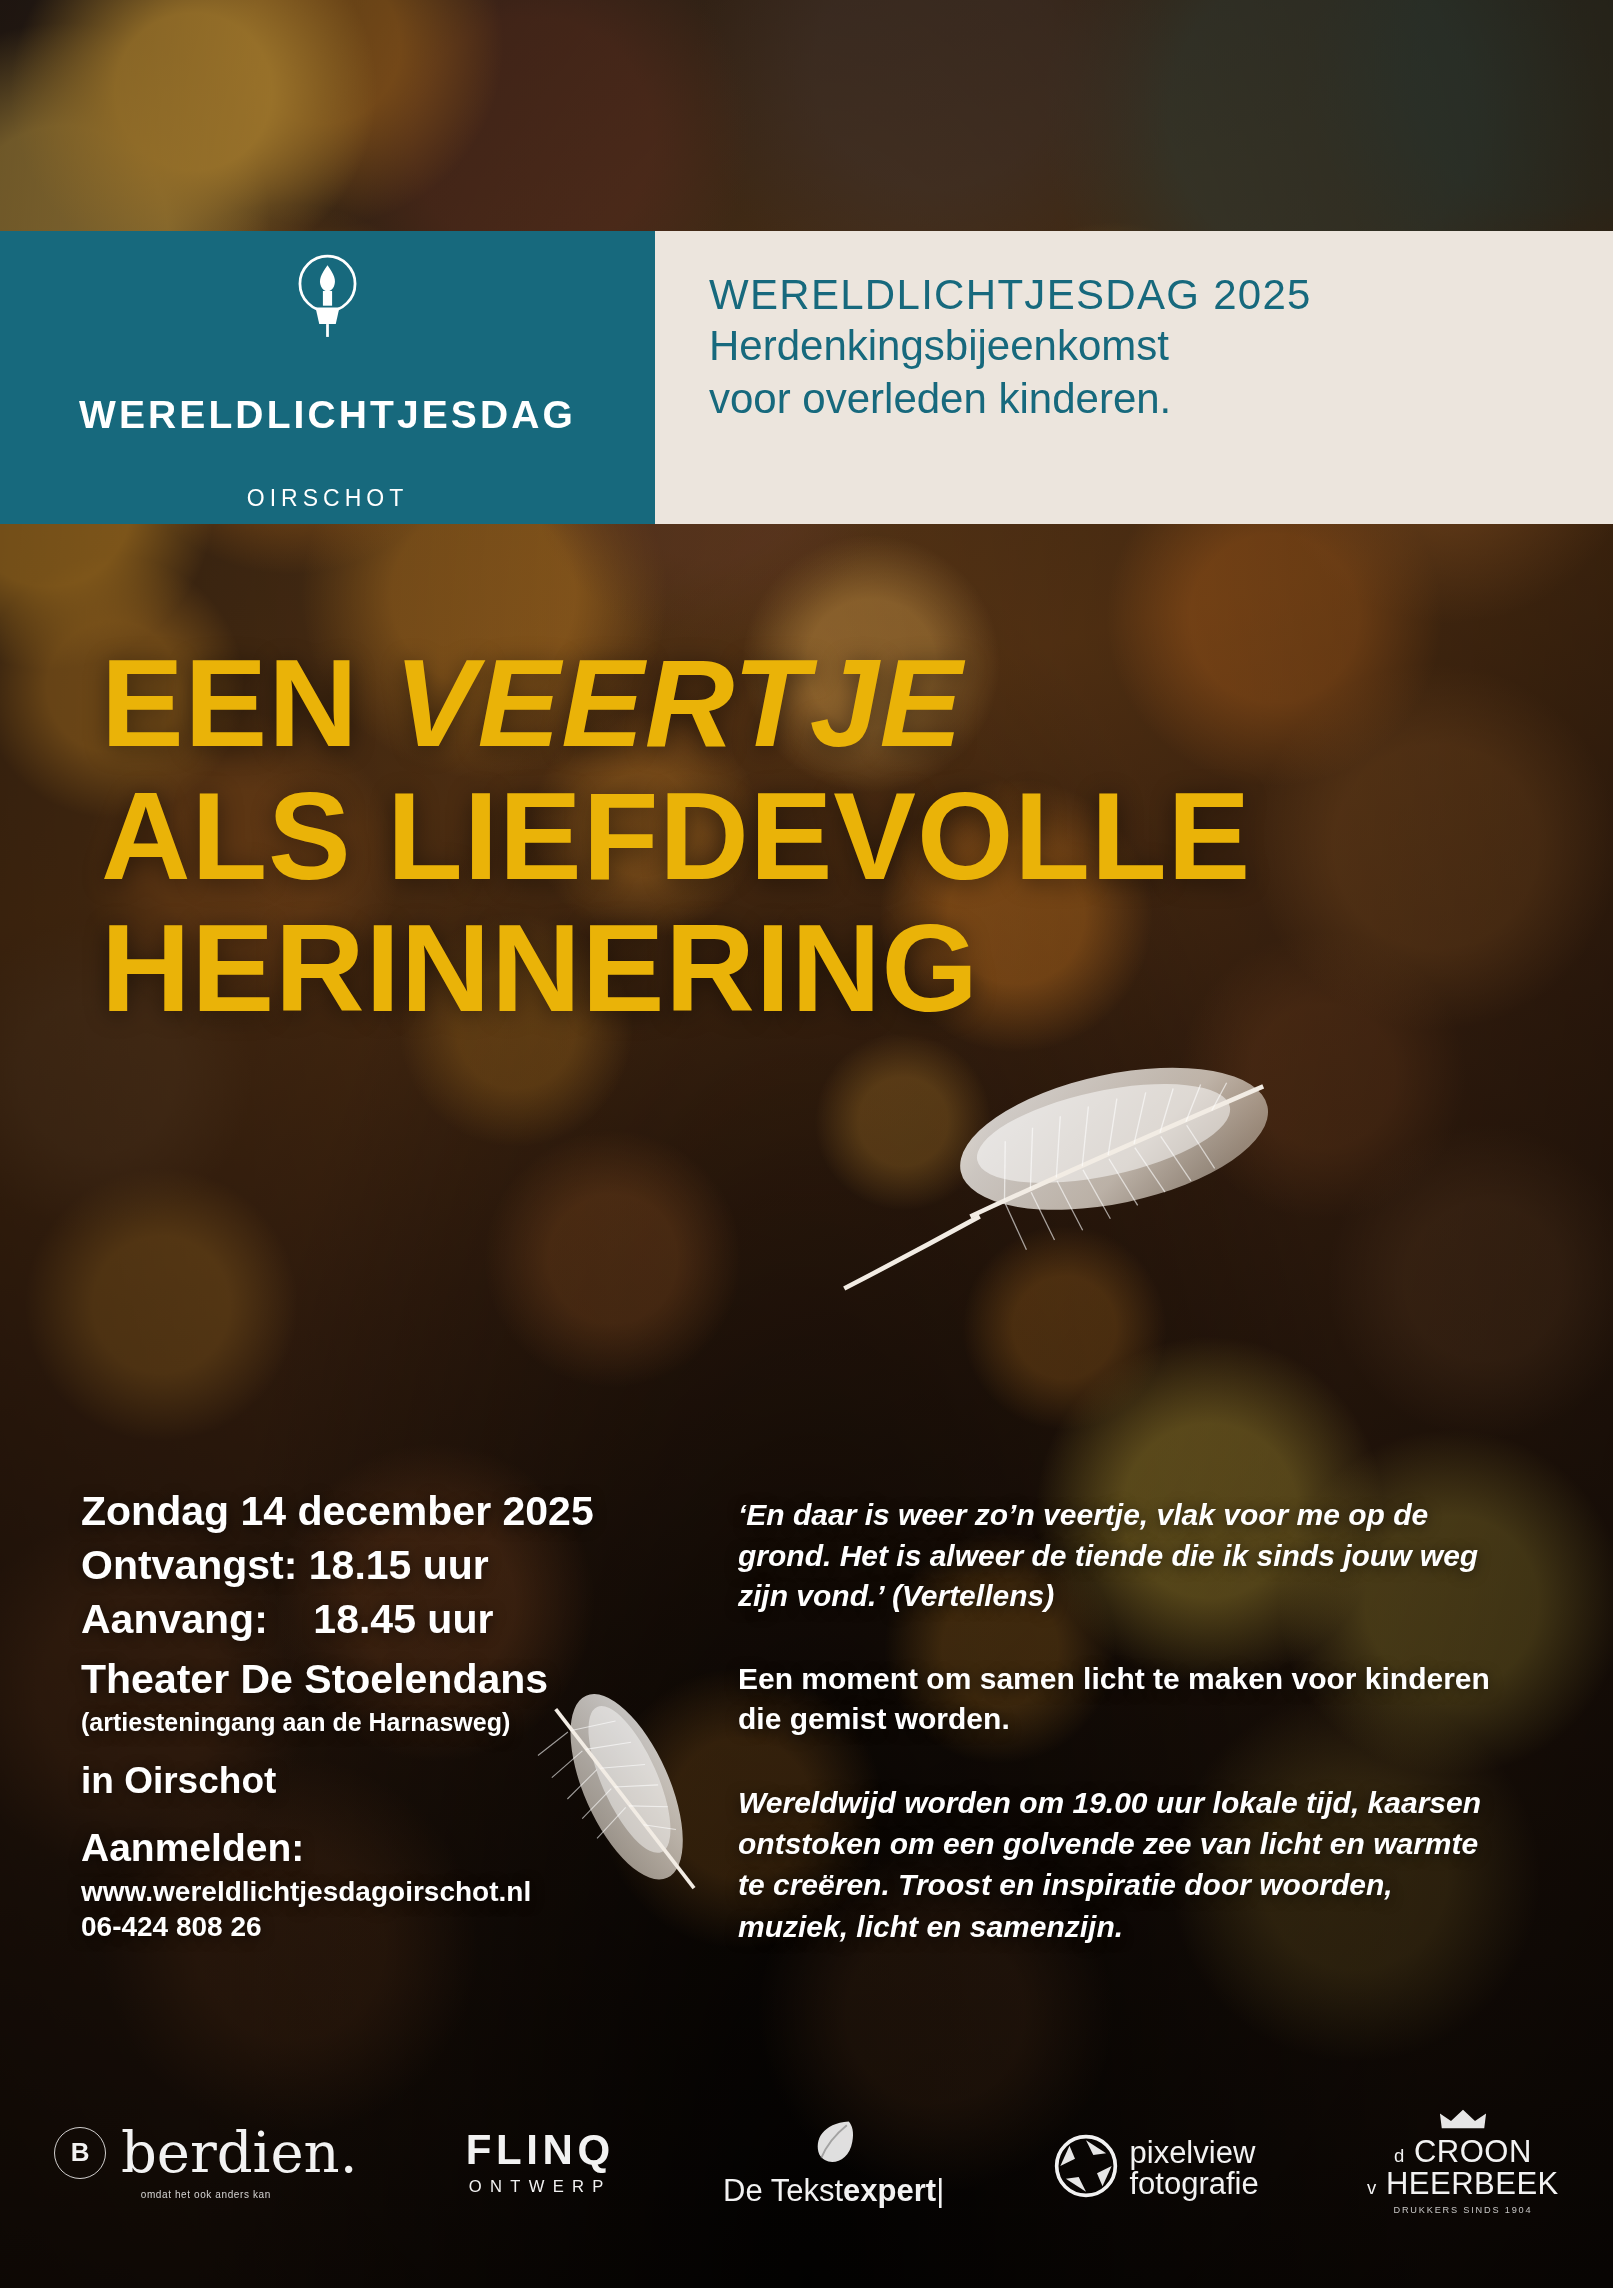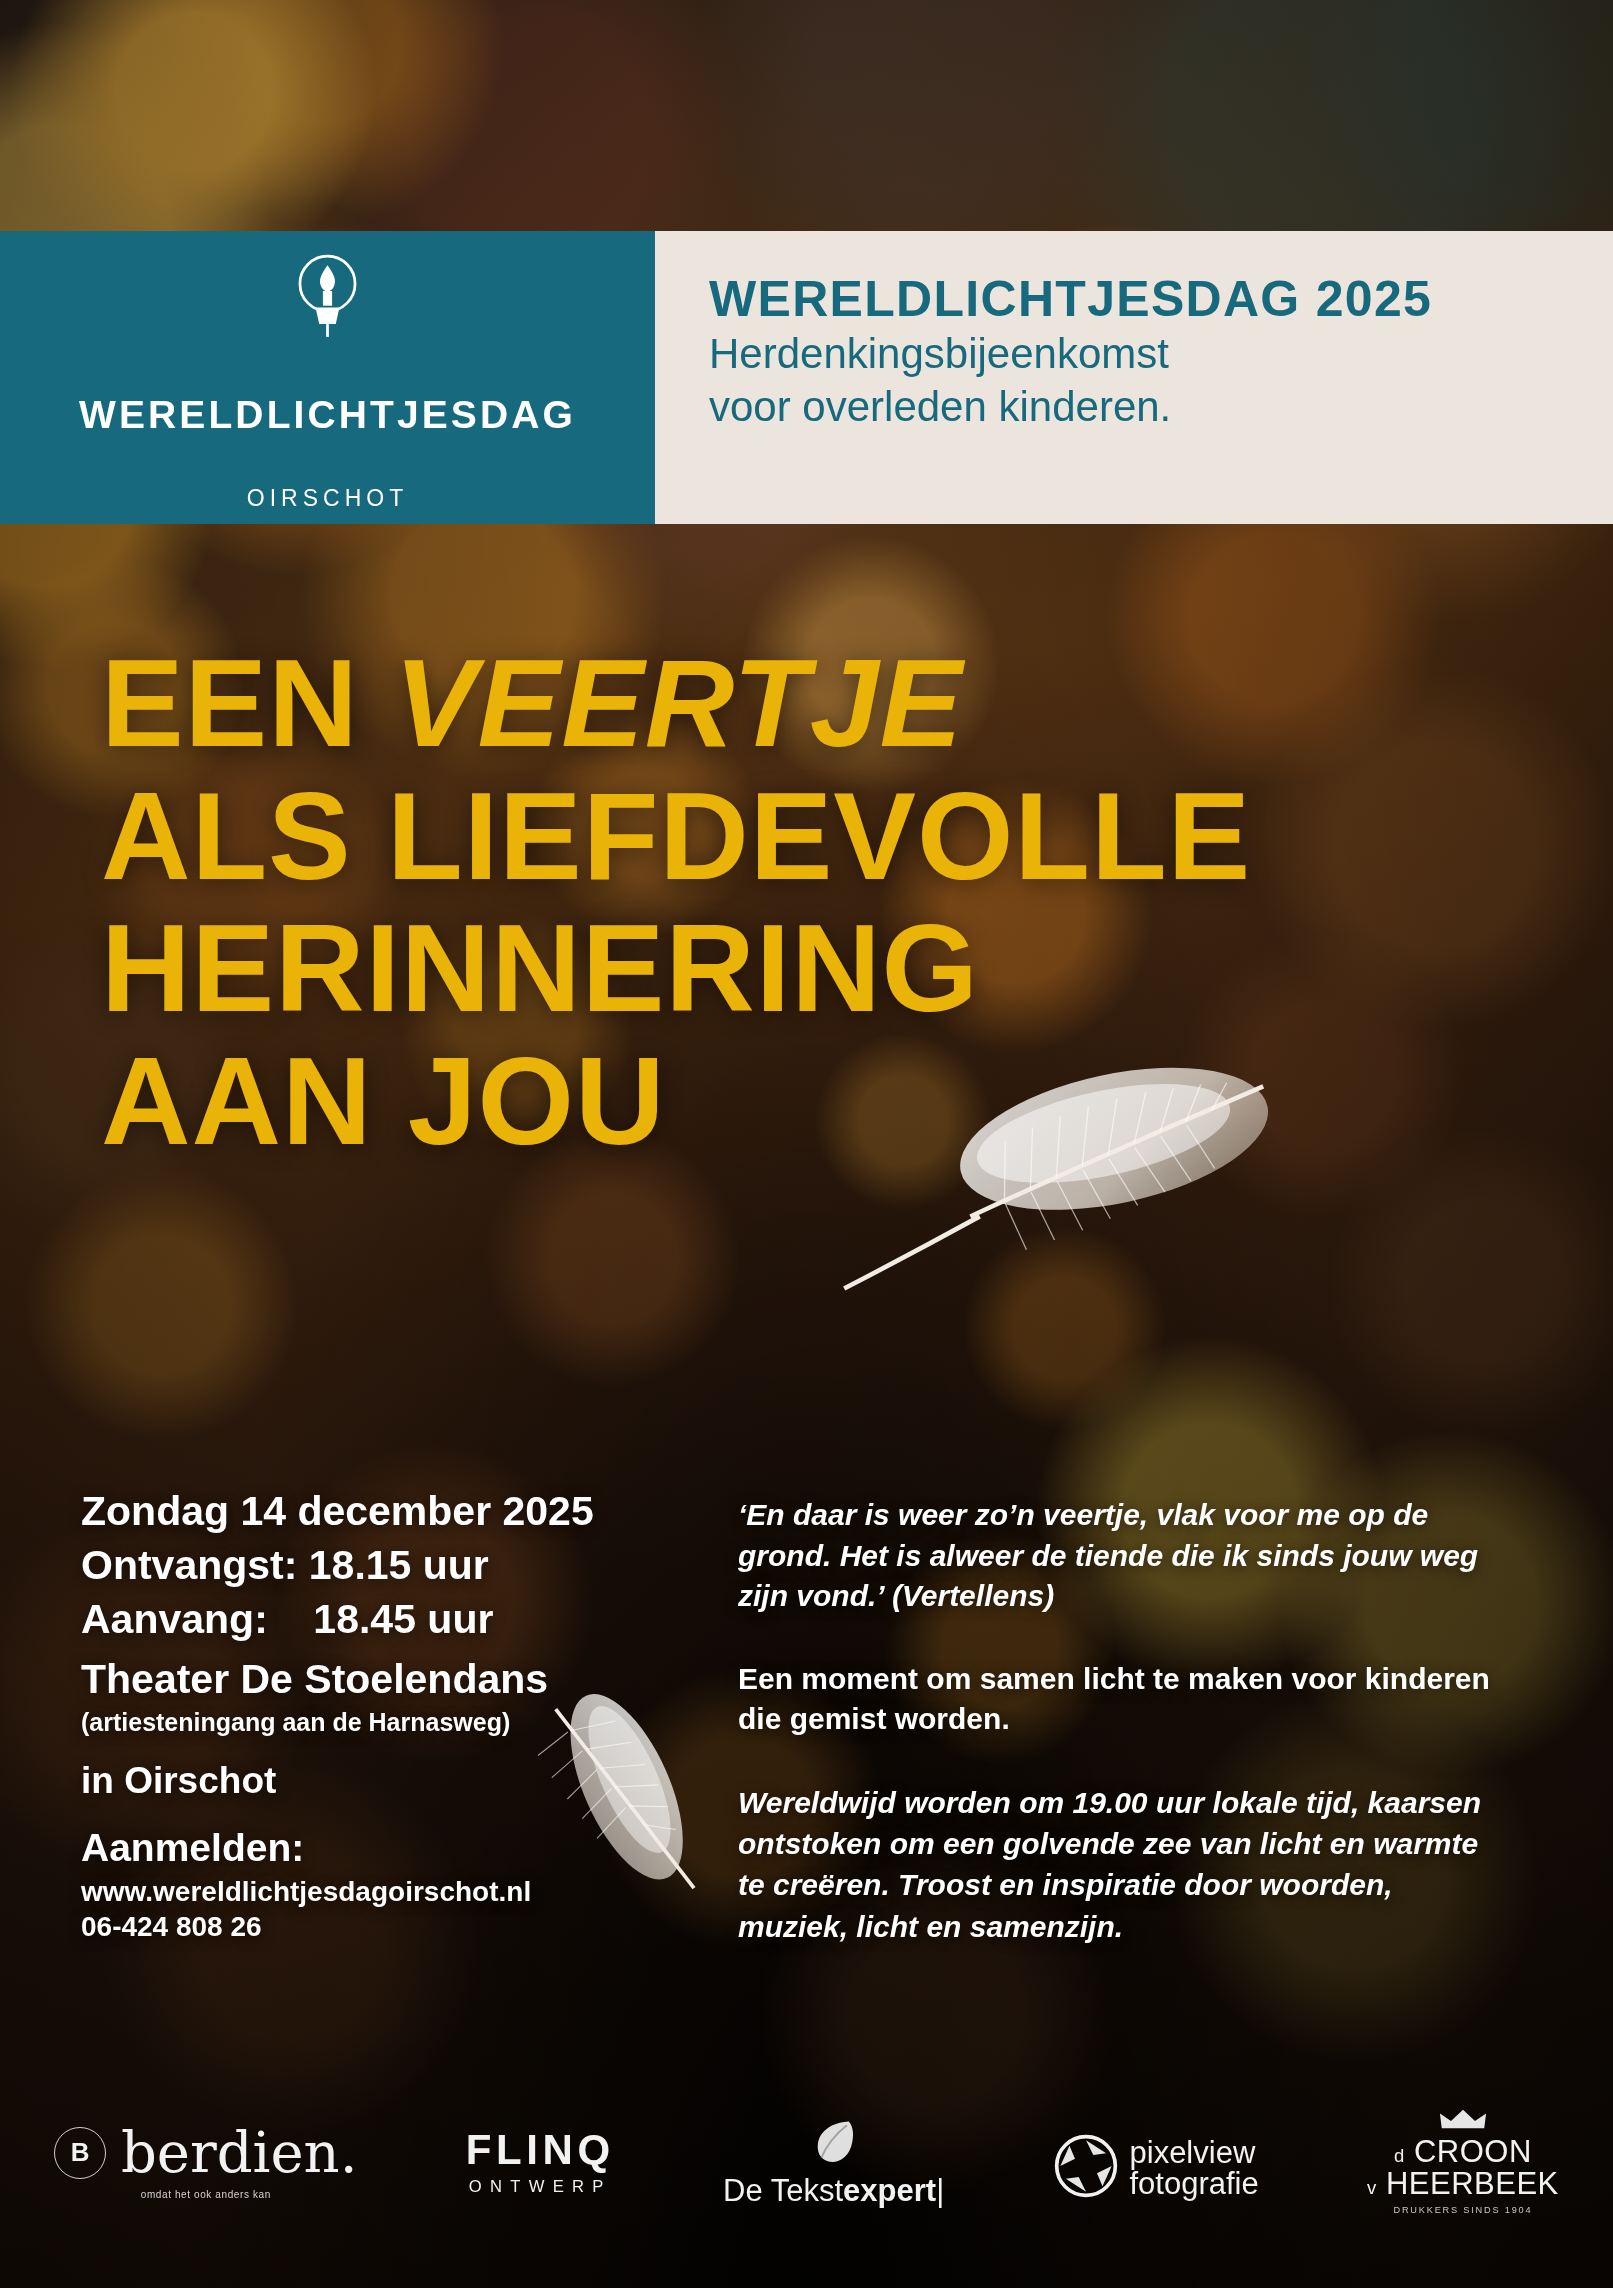--- a/index.html
+++ b/index.html
@@ -104,22 +104,22 @@
     margin-top: 11px;
   }
   .intro-block {
     flex: 1;
     background: #ece5dd;
     color: #17697d;
     padding: 42px 37px 37px 54px;
     box-sizing: border-box;
   }
   .intro-title {
-    font-size: 50px;
-    font-weight: 700;
+    font-size: 42px;
+    font-weight: 400;
     letter-spacing: 1.3px;
     line-height: 1.05;
   }
   .intro-line {
     font-size: 42px;
     font-weight: 400;
     line-height: 1.18;
     margin-top: 3.7px;
   }
 
@@ -322,21 +322,20 @@
       <div class="intro-title">WERELDLICHTJESDAG 2025</div>
       <div class="intro-line">Herdenkingsbijeenkomst</div>
       <div class="intro-line">voor overleden kinderen.</div>
     </div>
   </div>
 
   <div class="headline">
     <div class="hl-row"><span>EEN </span><span class="hl-em">VEERTJE</span></div>
     <div class="hl-row">ALS LIEFDEVOLLE</div>
     <div class="hl-row">HERINNERING</div>
-    <div class="hl-row">AAN JOU</div>
   </div>
 
   <div class="feather feather-mid">
     <svg width="517" height="332" viewBox="0 0 560 360">
       <defs>
         <linearGradient id="fg2" x1="0" y1="0" x2="1" y2="0.6">
           <stop offset="0%" stop-color="#ffffff" stop-opacity="0.9"></stop>
           <stop offset="70%" stop-color="#e8e0d6" stop-opacity="0.85"></stop>
           <stop offset="100%" stop-color="#cfc4b6" stop-opacity="0.7"></stop>
         </linearGradient>

